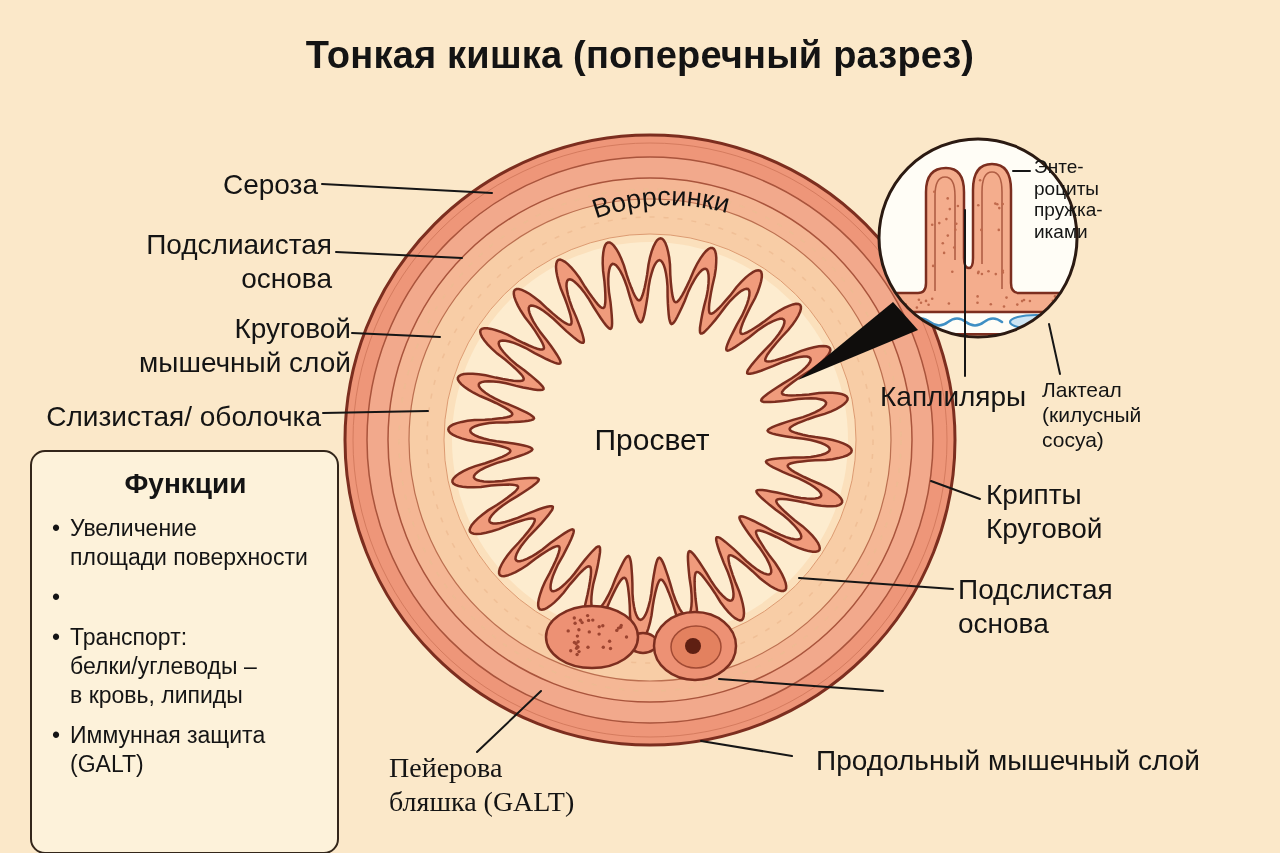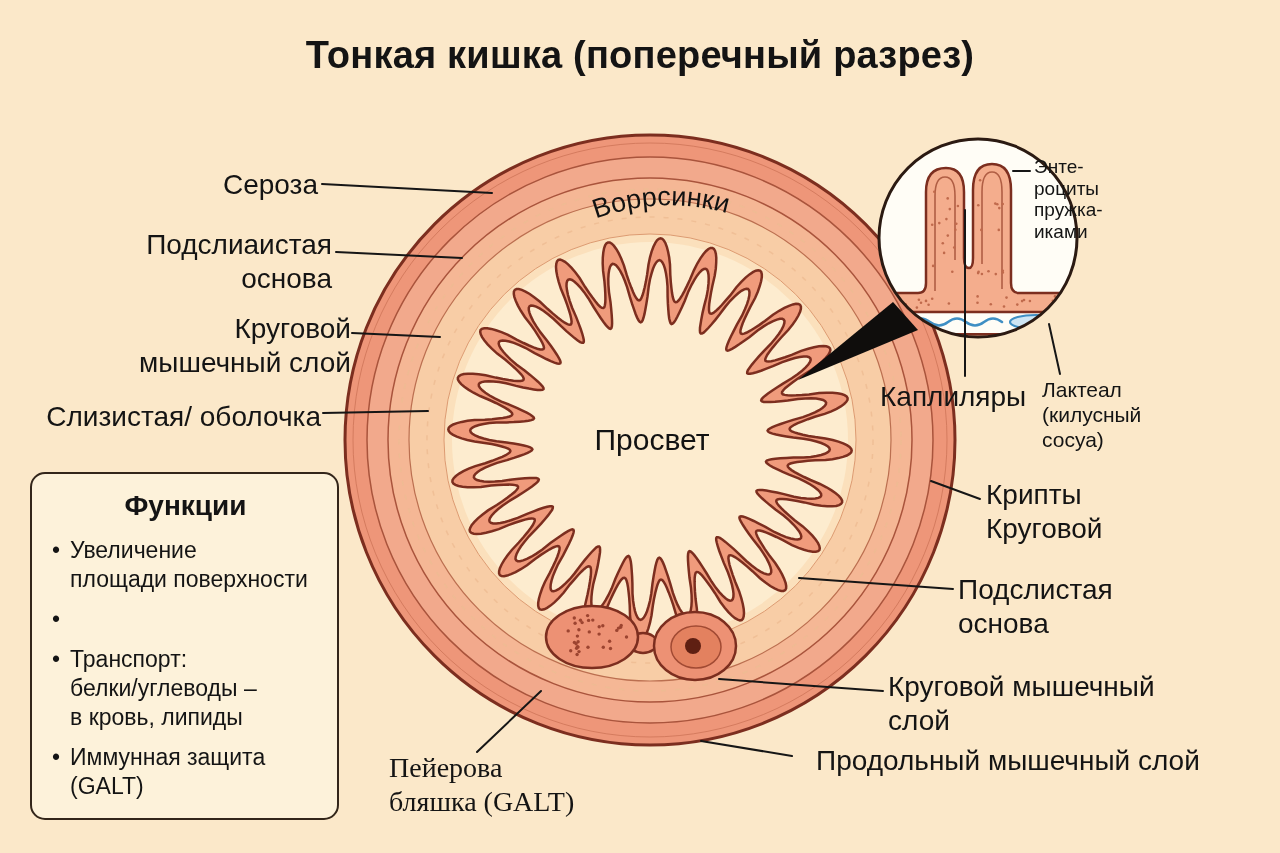--- a/index.html
+++ b/index.html
@@ -22,21 +22,21 @@
   .lbl {
     position:absolute; white-space:pre-line;
     font-size:28px; line-height:1.22; font-weight:400;
   }
   .lbl.right { text-align:right; }
   .lbl.center { text-align:right; }
   .lbl.small { font-size:19px; line-height:1.14; }
   .lbl.med { font-size:21px; line-height:1.2; }
 
   .functions-box {
-    position:absolute; left:30px; top:472px; width:309px; height:348px;
+    position:absolute; left:30px; top:450px; width:309px; height:404px;
     background:#fdf2da; border:2.5px solid #33261a; border-radius:15px;
     padding:16px 18px 12px 20px;
   }
   .functions-box h2 {
     text-align:center; font-size:28px; font-weight:700; margin-bottom:14px;
   }
   .fn-item { display:flex; gap:10px; margin-bottom:11px; font-size:23px; line-height:1.26; }
   .fn-item .bullet { flex:0 0 auto; font-size:23px; line-height:1.26; }
   .fn-item .fn-text { white-space:pre-line; }
 
@@ -238,22 +238,20 @@
 пружка-
 иками</div>
   <div class="lbl" style="left:874px; top:380px;margin-left:6px;">Каплиляры</div>
   <div class="lbl med" style="left:1042px; top:377px; width:130px;">Лактеал
 (килусный
 сосуа)</div>
   <div class="lbl" style="left:986px; top:478px;">Крипты
 Круговой</div>
   <div class="lbl" style="left:958px; top:573px;">Подслистая
 основа</div>
-  <div class="lbl" style="left:888px; top:670px;">Круговой мышечный
-слой</div>
   <div class="lbl" style="left:816px; top:744px;">Продольный мышечный слой</div>
 
   <div class="lbl" style="left:389px; top:751px;font-family:Liberation Serif, serif;">Пейерова
 бляшка (GALT)</div>
 
   <div class="functions-box">
     <h2>Функции</h2>
     <div class="fn-item">
       <span class="bullet">•</span>
       <span class="fn-text">Увеличение

